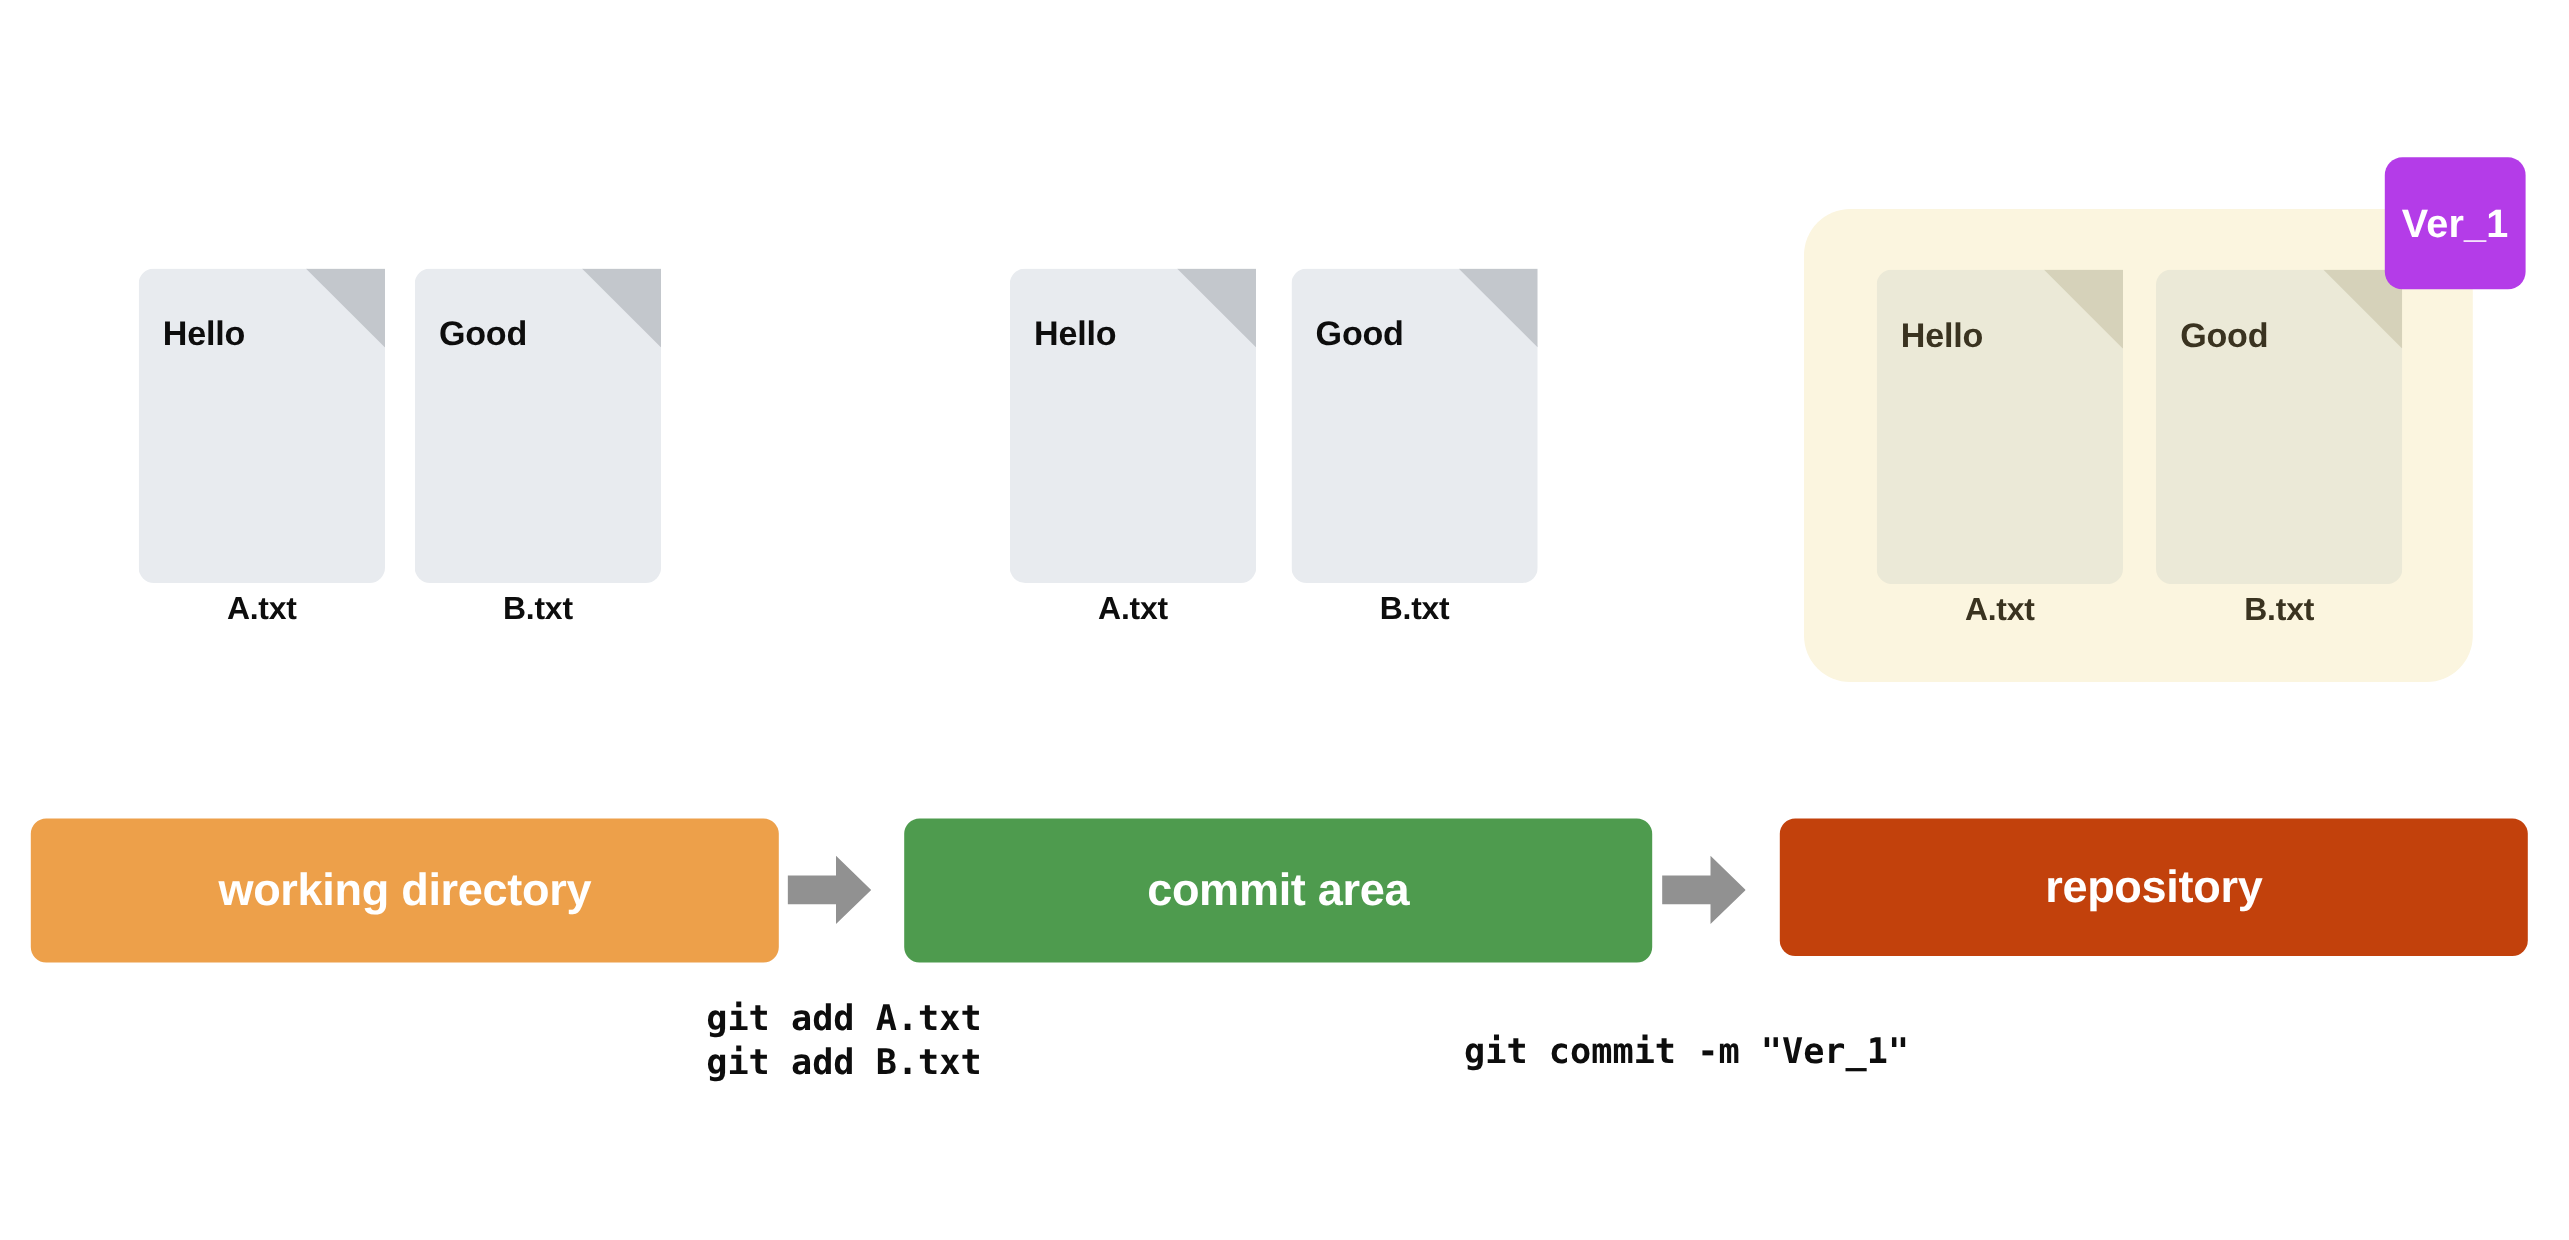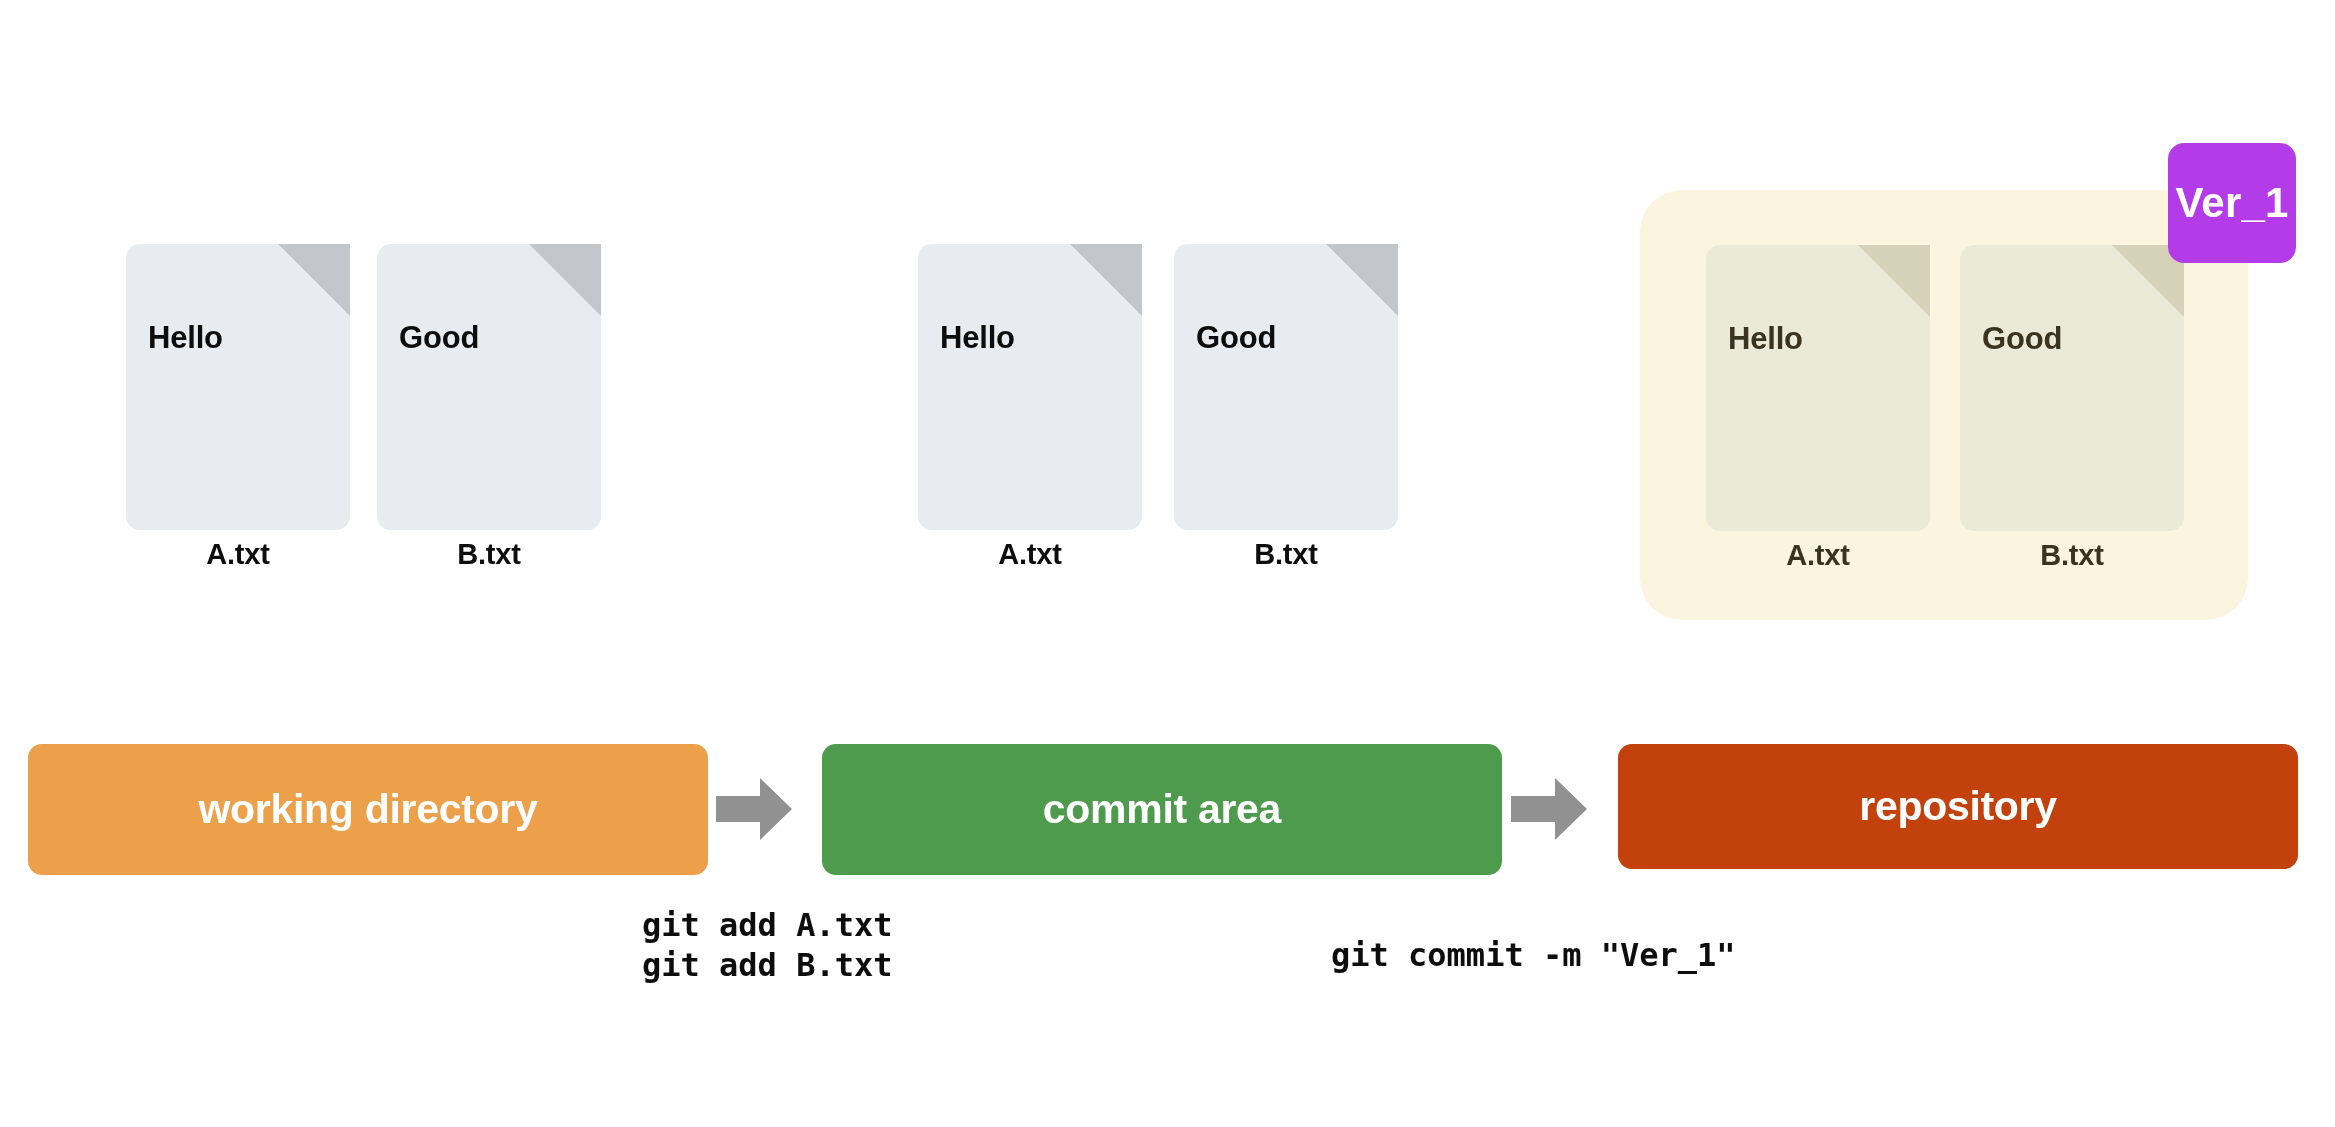--- a/index.html
+++ b/index.html
@@ -46,21 +46,20 @@
     clip-path: polygon(100% 0, 100% 100%, 0 0);
   }
   .file-content {
     position: absolute;
     left: 22px;
     top: 42px;
     font-size: 31px;
     font-weight: bold;
     color: #0d0d0d;
     letter-spacing: -0.2px;
-    margin-top: 34px;
   }
   .file-label {
     position: absolute;
     top: 294px;
     left: 0;
     width: 224px;
     text-align: center;
     font-size: 29px;
     font-weight: bold;
     color: #0d0d0d;
@@ -82,21 +81,21 @@
 
   
   .ver-badge {
     position: absolute;
     background: #b43ce8;
     border-radius: 16px;
     display: flex;
     align-items: center;
     justify-content: center;
     color: #ffffff;
-    font-size: 42px;
+    font-size: 36px;
     font-weight: bold;
     letter-spacing: 0.2px;
   }
 
   
   .stage-bar {
     position: absolute;
     border-radius: 14px;
     display: flex;
     align-items: center;

